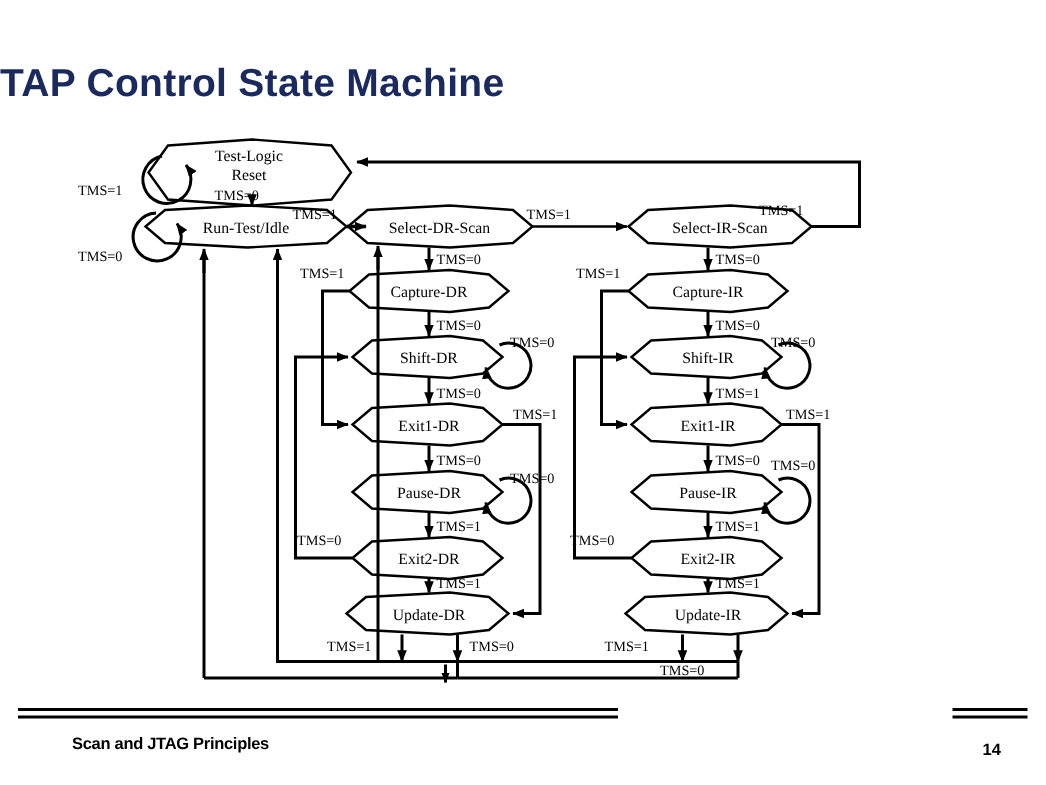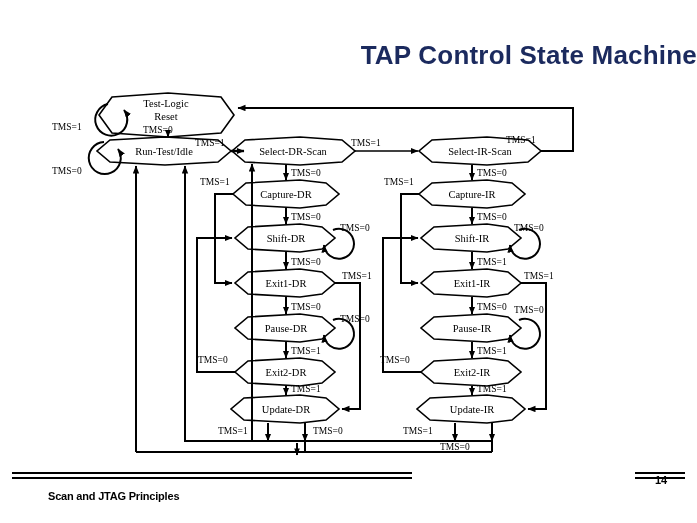--- a/index.html
+++ b/index.html
@@ -1,30 +1,30 @@
 <!DOCTYPE html>
 <html><head>
 <meta charset="utf-8">
 <style>
   html,body{margin:0;padding:0;background:#ffffff;}
   body{width:697px;height:523px;position:relative;overflow:hidden;
        font-family:"Liberation Serif", serif;color:#000;}
   #slide{position:absolute;left:0;top:0;width:697px;height:523px;}
 
-  #title{position:absolute;left:0;top:40px;width:697px;text-align:right;
+  #title{position:absolute;left:0;top:40px;width:697px;text-align:left;
          font-family:"Liberation Sans", sans-serif;font-weight:bold;
          font-size:26px;color:#1b2a5e;letter-spacing:.2px;}
 
   #diagram{position:absolute;left:0;top:0;width:697px;height:523px;}
 
   .footer-rule{position:absolute;background:#000;}
   #footer-text{position:absolute;left:12px;top:490px;
         font-family:"Liberation Sans", sans-serif;font-weight:bold;
         font-size:11px;color:#000;letter-spacing:-0.2px;margin-left:36px;}
-  #page-num{position:absolute;left:655px;top:474px;
+  #page-num{position:absolute;left:655px;top:494px;
         font-family:"Liberation Sans", sans-serif;font-weight:bold;
         font-size:11px;color:#000;}
 
   #arm-logo{position:absolute;left:551px;top:458px;width:62px;height:62px;}
   .logo-rule{position:absolute;background:#000;}
 </style>
 </head>
 <body>
 
 <div id="slide">

